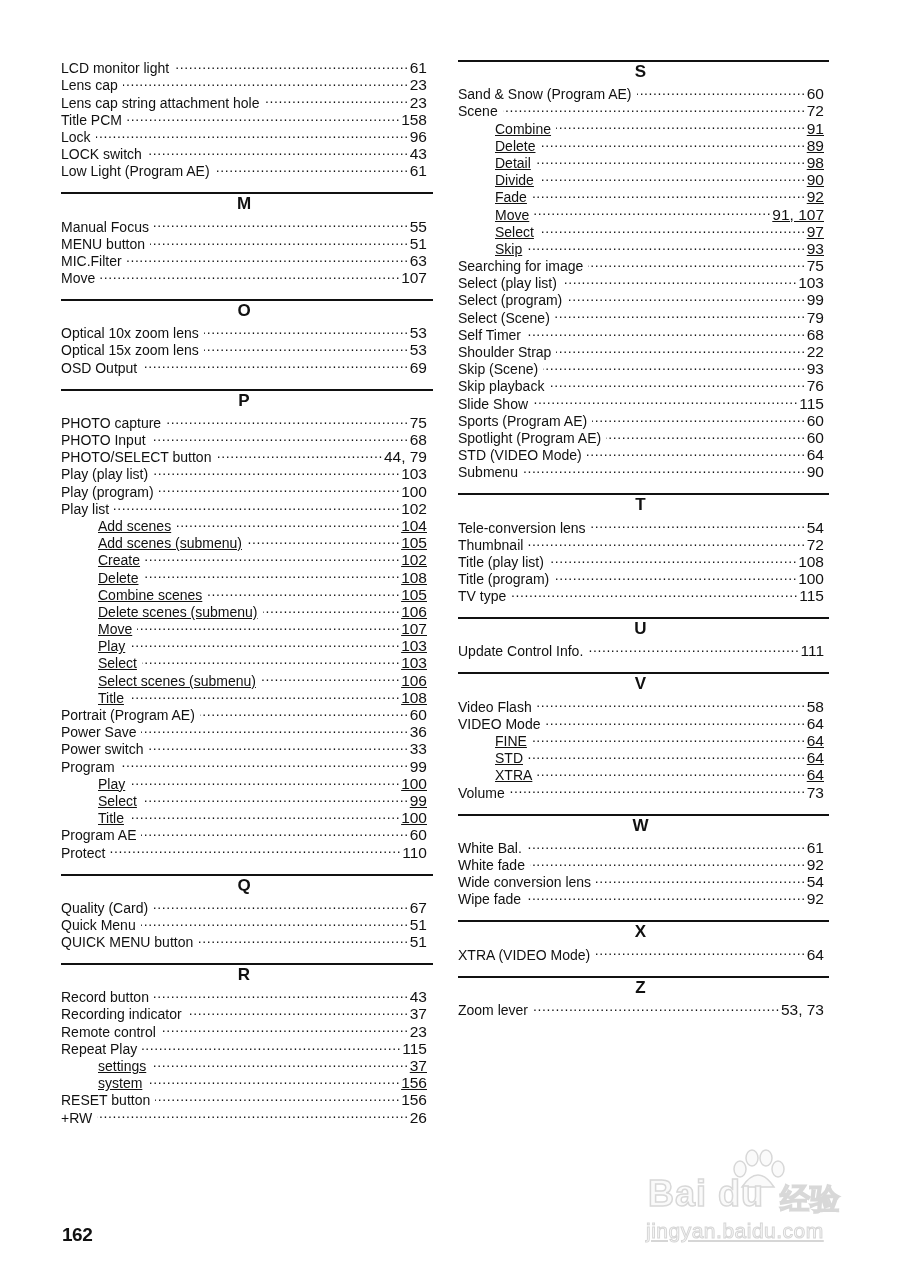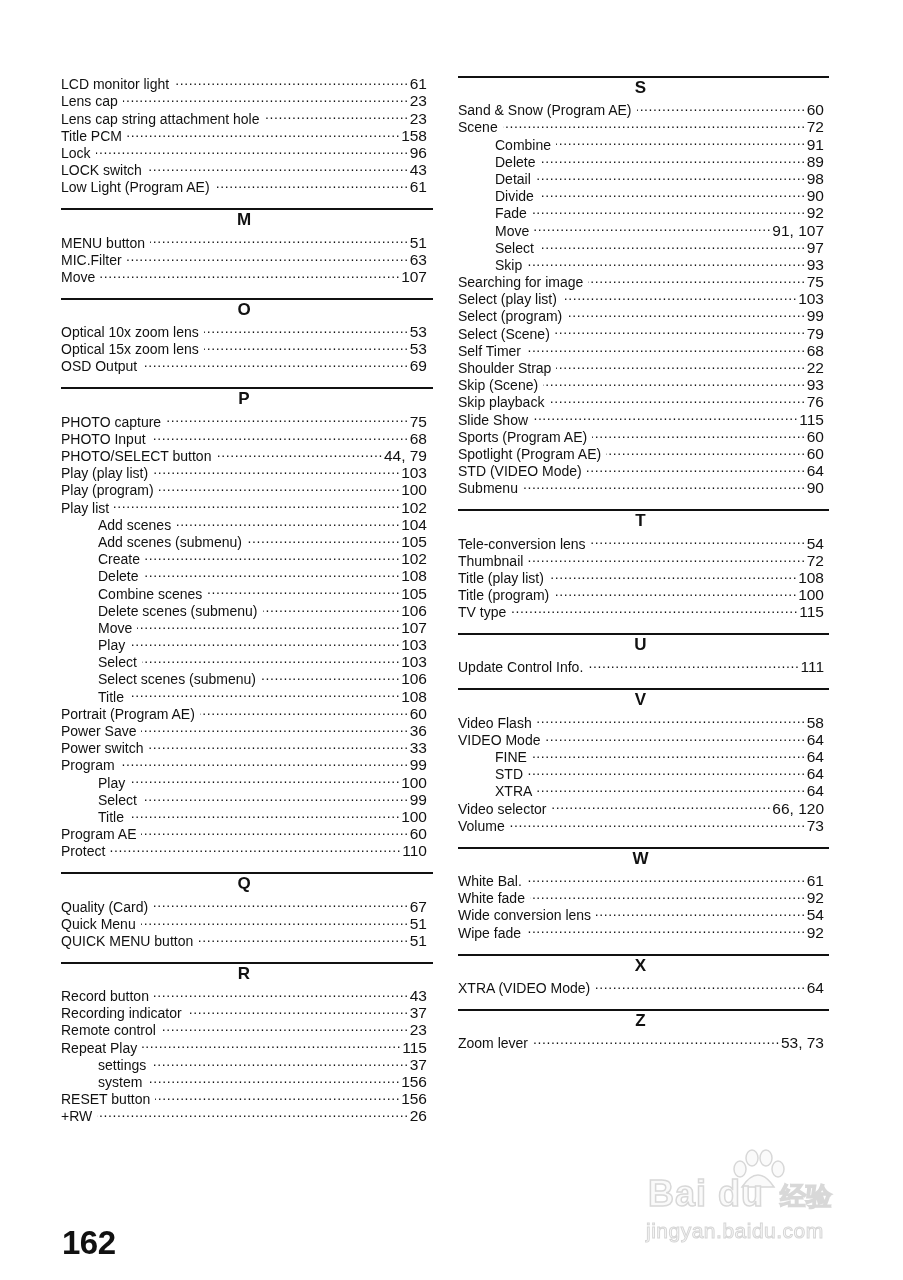--- a/index.html
+++ b/index.html
@@ -1,37 +1,37 @@
 <!DOCTYPE html>
 <html><head>
 <meta charset="utf-8">
 <style>
   html, body { margin: 0; padding: 0; background: #ffffff; }
   body { width: 903px; height: 1280px; position: relative; overflow: hidden;
          font-family: "Liberation Sans", sans-serif; color: #111111; }
-  .col { position: absolute; top: 0; margin-top: 16px; }
+  .col { position: absolute; top: 0; }
   #col-left { left: 61px; width: 372px; top: 56px; }
   #col-right { left: 458px; width: 371px; top: 60px; }
   .entries-block { }
   .section { }
   .rule { height: 2px; background: #111111; }
   .letter { text-align: center; font-weight: bold; font-size: 17px; line-height: 20px; height: 20px; padding-right: 6px; }
   .entry { display: flex; align-items: baseline; font-size: 14px; line-height: 17.2px; height: 17.2px; white-space: nowrap; width: 366px; }
-  .entry.sub { padding-left: 37px; width: 329px; }
+  .entry.sub { padding-left: 37px; width: 329px; text-decoration: underline; }
   .entry .label { flex: 0 0 auto; }
   .entry .dots { flex: 1 1 auto; overflow: hidden; margin: 0 1px 0 5px; position: relative; height: 17.2px; }
   .entry .dots::before { content: "........................................................................................................................................................................................"; position: absolute; right: 0; top: 0; letter-spacing: 0.6px; font-size: 14px; line-height: 17.2px; }
   .entry .page { flex: 0 0 auto; font-size: 15.5px; }
   .gap { height: 16px; }
-  #page-number { position: absolute; left: 62px; top: 1224px; font-weight: bold; font-size: 33px; font-family: "Liberation Sans", sans-serif; letter-spacing: -0.5px; }
+  #page-number { position: absolute; left: 62px; top: 1224px; font-weight: bold; font-size: 19px; font-family: "Liberation Sans", sans-serif; letter-spacing: -0.5px; }
   #watermark { position: absolute; left: 640px; top: 1145px; width: 240px; height: 100px; color: #e4e4e4; }
   #watermark .wm-logo { position: absolute; left: 8px; top: 28px; font-size: 36px; font-weight: bold; letter-spacing: 1px;
      color: #fafafa; -webkit-text-stroke: 1.5px #d8d8d8; }
-  #watermark .wm-cn { position: absolute; left: 140px; top: 34px; font-size: 26px; font-weight: bold; color: #fafafa; -webkit-text-stroke: 1.2px #d8d8d8; }
-  #watermark .wm-url { position: absolute; left: 6px; top: 74px; font-size: 21px; color: #fafafa; -webkit-text-stroke: 1px #d6d6d6; letter-spacing: 0.5px; }
+  #watermark .wm-cn { position: absolute; left: 140px; top: 34px; font-size: 30px; font-weight: bold; color: #fafafa; -webkit-text-stroke: 1.2px #d8d8d8; }
+  #watermark .wm-url { position: absolute; left: 6px; top: 74px; font-size: 21px; color: #fafafa; -webkit-text-stroke: 1px #d6d6d6; letter-spacing: 0.5px; text-decoration: underline; }
   #watermark .paw { position: absolute; left: 88px; top: 4px; width: 60px; height: 40px; }
 </style>
 </head>
 <body>
 
 <div id="col-left" class="col">
   <div id="left-lead" class="entries-block">
       <div class="entry">
         <span class="label">LCD monitor light</span>
         <span class="dots"></span>
@@ -67,20 +67,25 @@
         <span class="dots"></span>
         <span class="page">61</span>
       </div>
     </div>
   <div id="left-sections">
       <div class="gap"></div>
       <div class="section">
         <div class="rule"></div>
         <div class="letter">M</div>
         <div class="entry">
+          <span class="label">Manual Focus</span>
+          <span class="dots"></span>
+          <span class="page">55</span>
+        </div>
+        <div class="entry">
           <span class="label">MENU button</span>
           <span class="dots"></span>
           <span class="page">51</span>
         </div>
         <div class="entry">
           <span class="label">MIC.Filter</span>
           <span class="dots"></span>
           <span class="page">63</span>
         </div>
         <div class="entry">
@@ -494,25 +499,20 @@
         </div>
         <div class="entry sub">
           <span class="label">STD</span>
           <span class="dots"></span>
           <span class="page">64</span>
         </div>
         <div class="entry sub">
           <span class="label">XTRA</span>
           <span class="dots"></span>
           <span class="page">64</span>
-        </div>
-        <div class="entry">
-          <span class="label">Video selector</span>
-          <span class="dots"></span>
-          <span class="page">66, 120</span>
         </div>
         <div class="entry">
           <span class="label">Volume</span>
           <span class="dots"></span>
           <span class="page">73</span>
         </div>
       </div>
       <div class="gap"></div>
       <div class="section">
         <div class="rule"></div>

